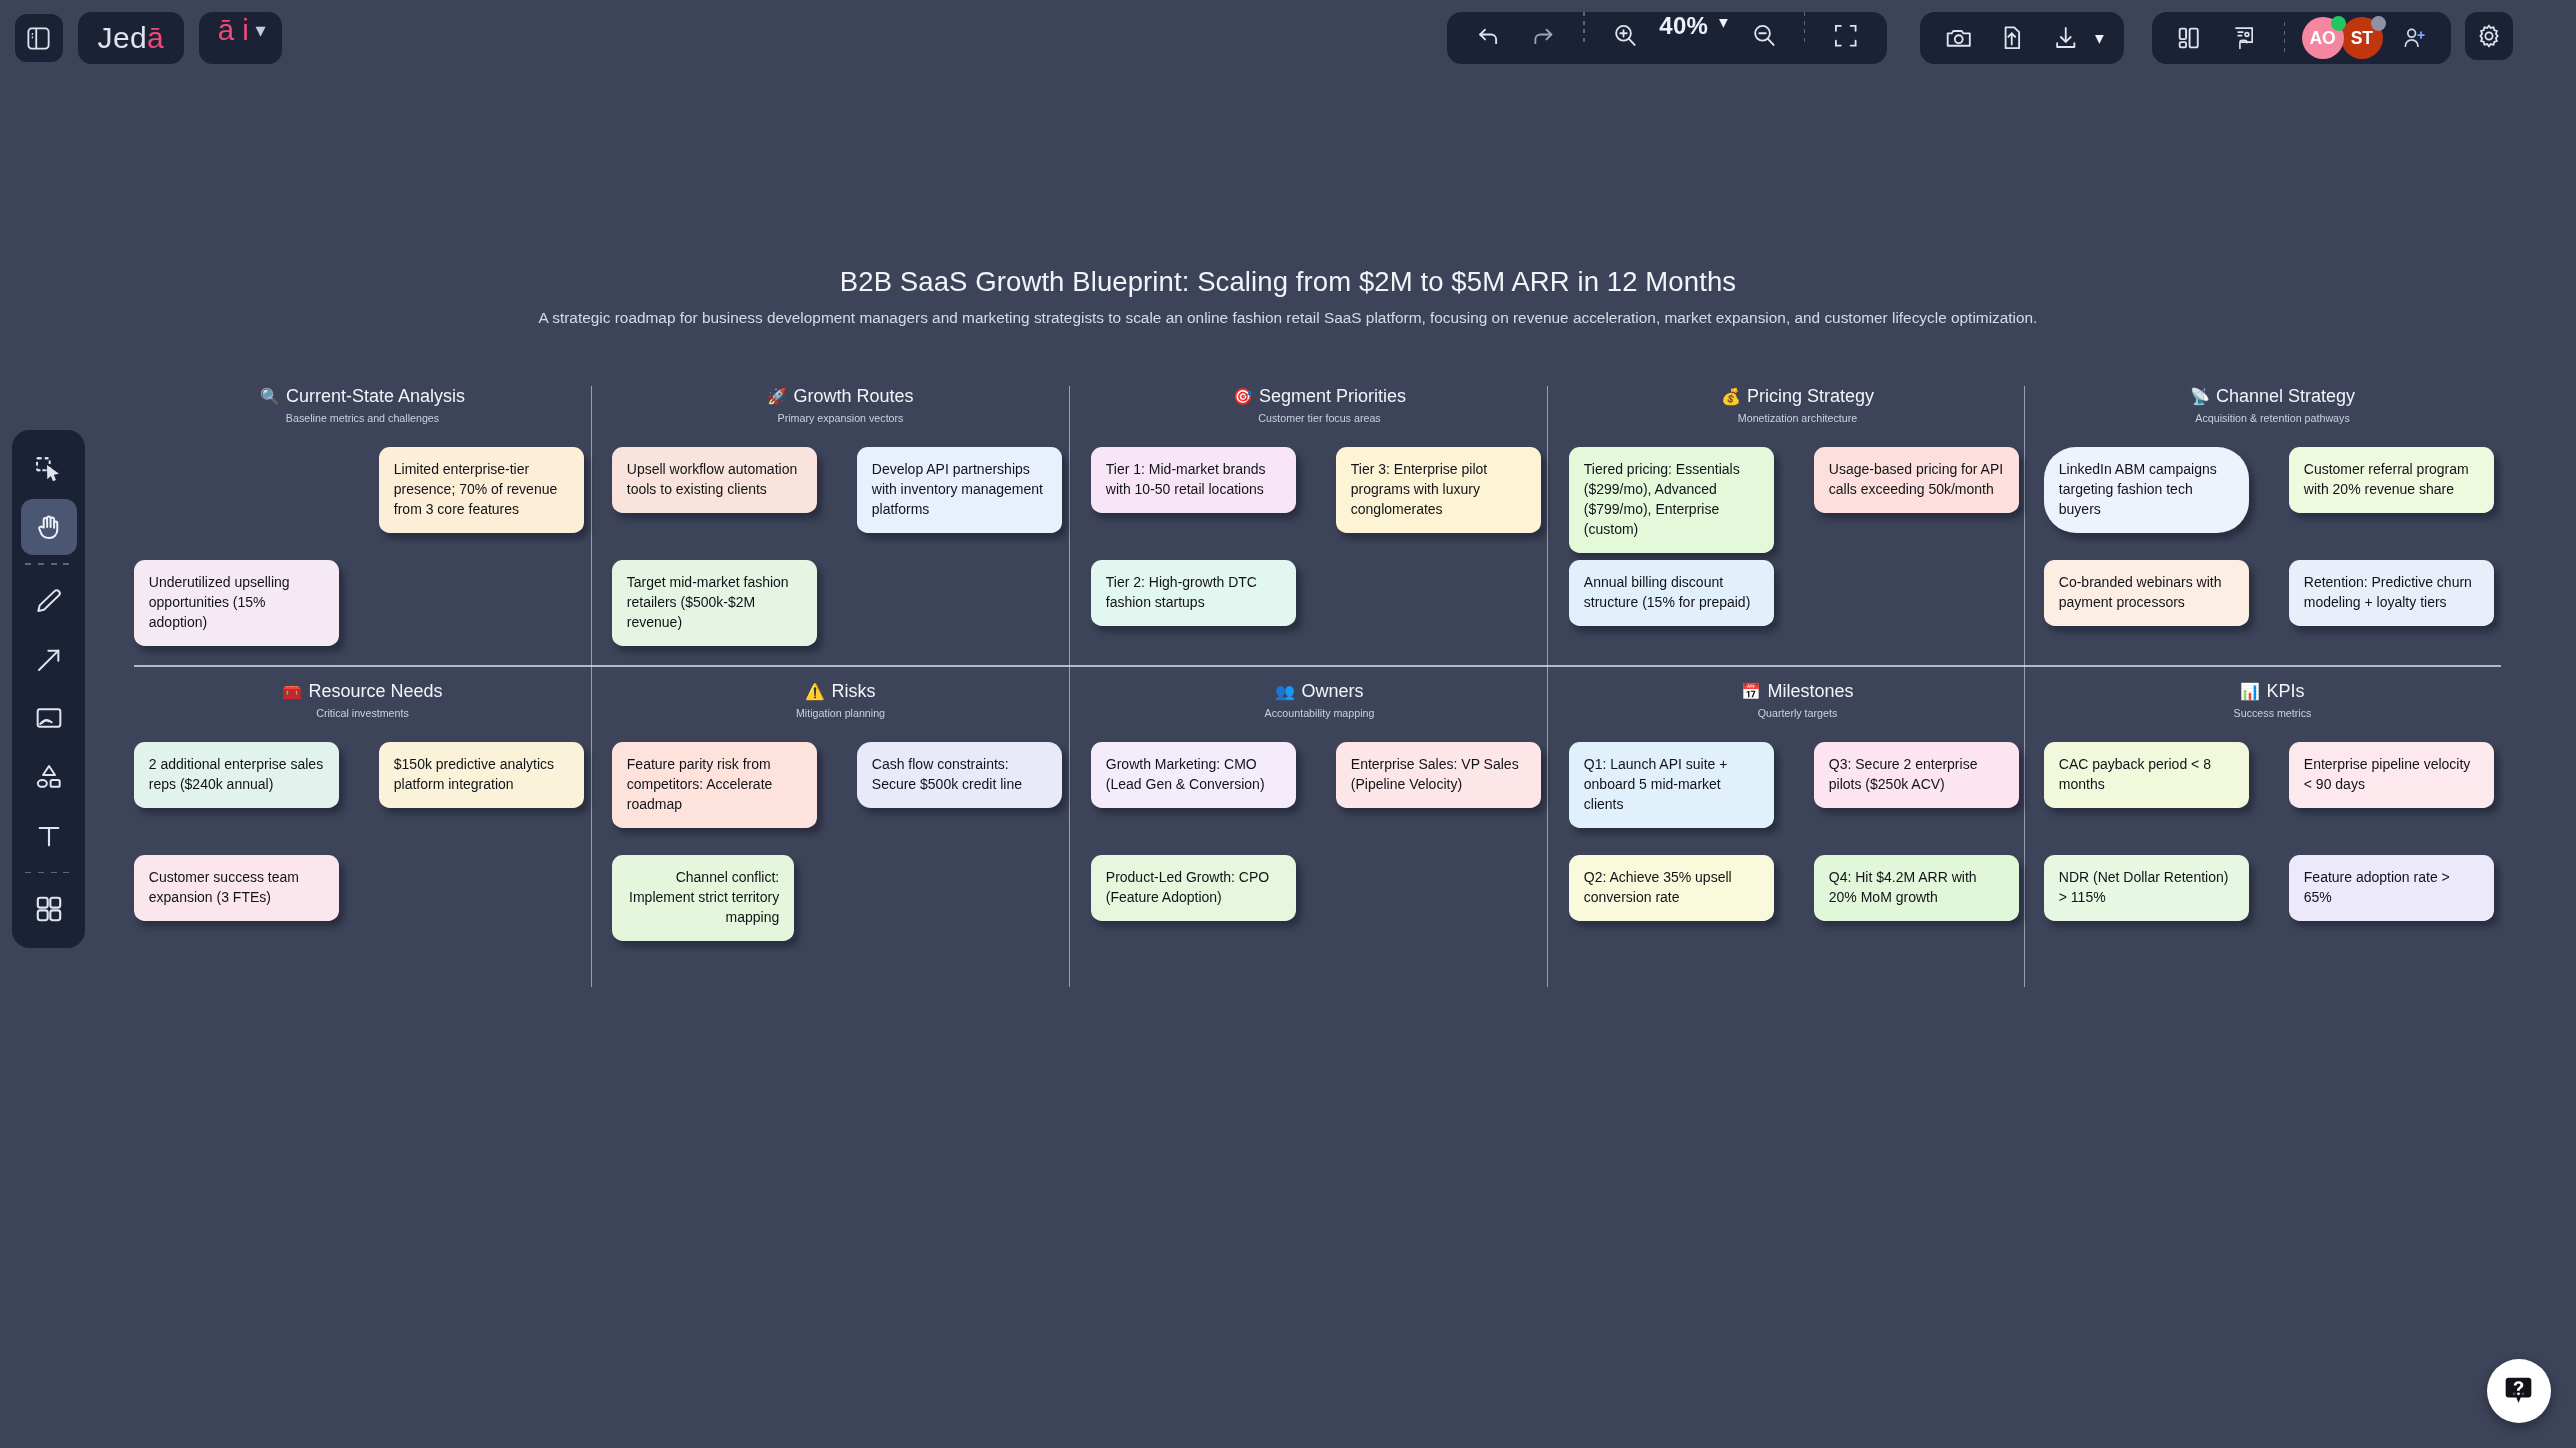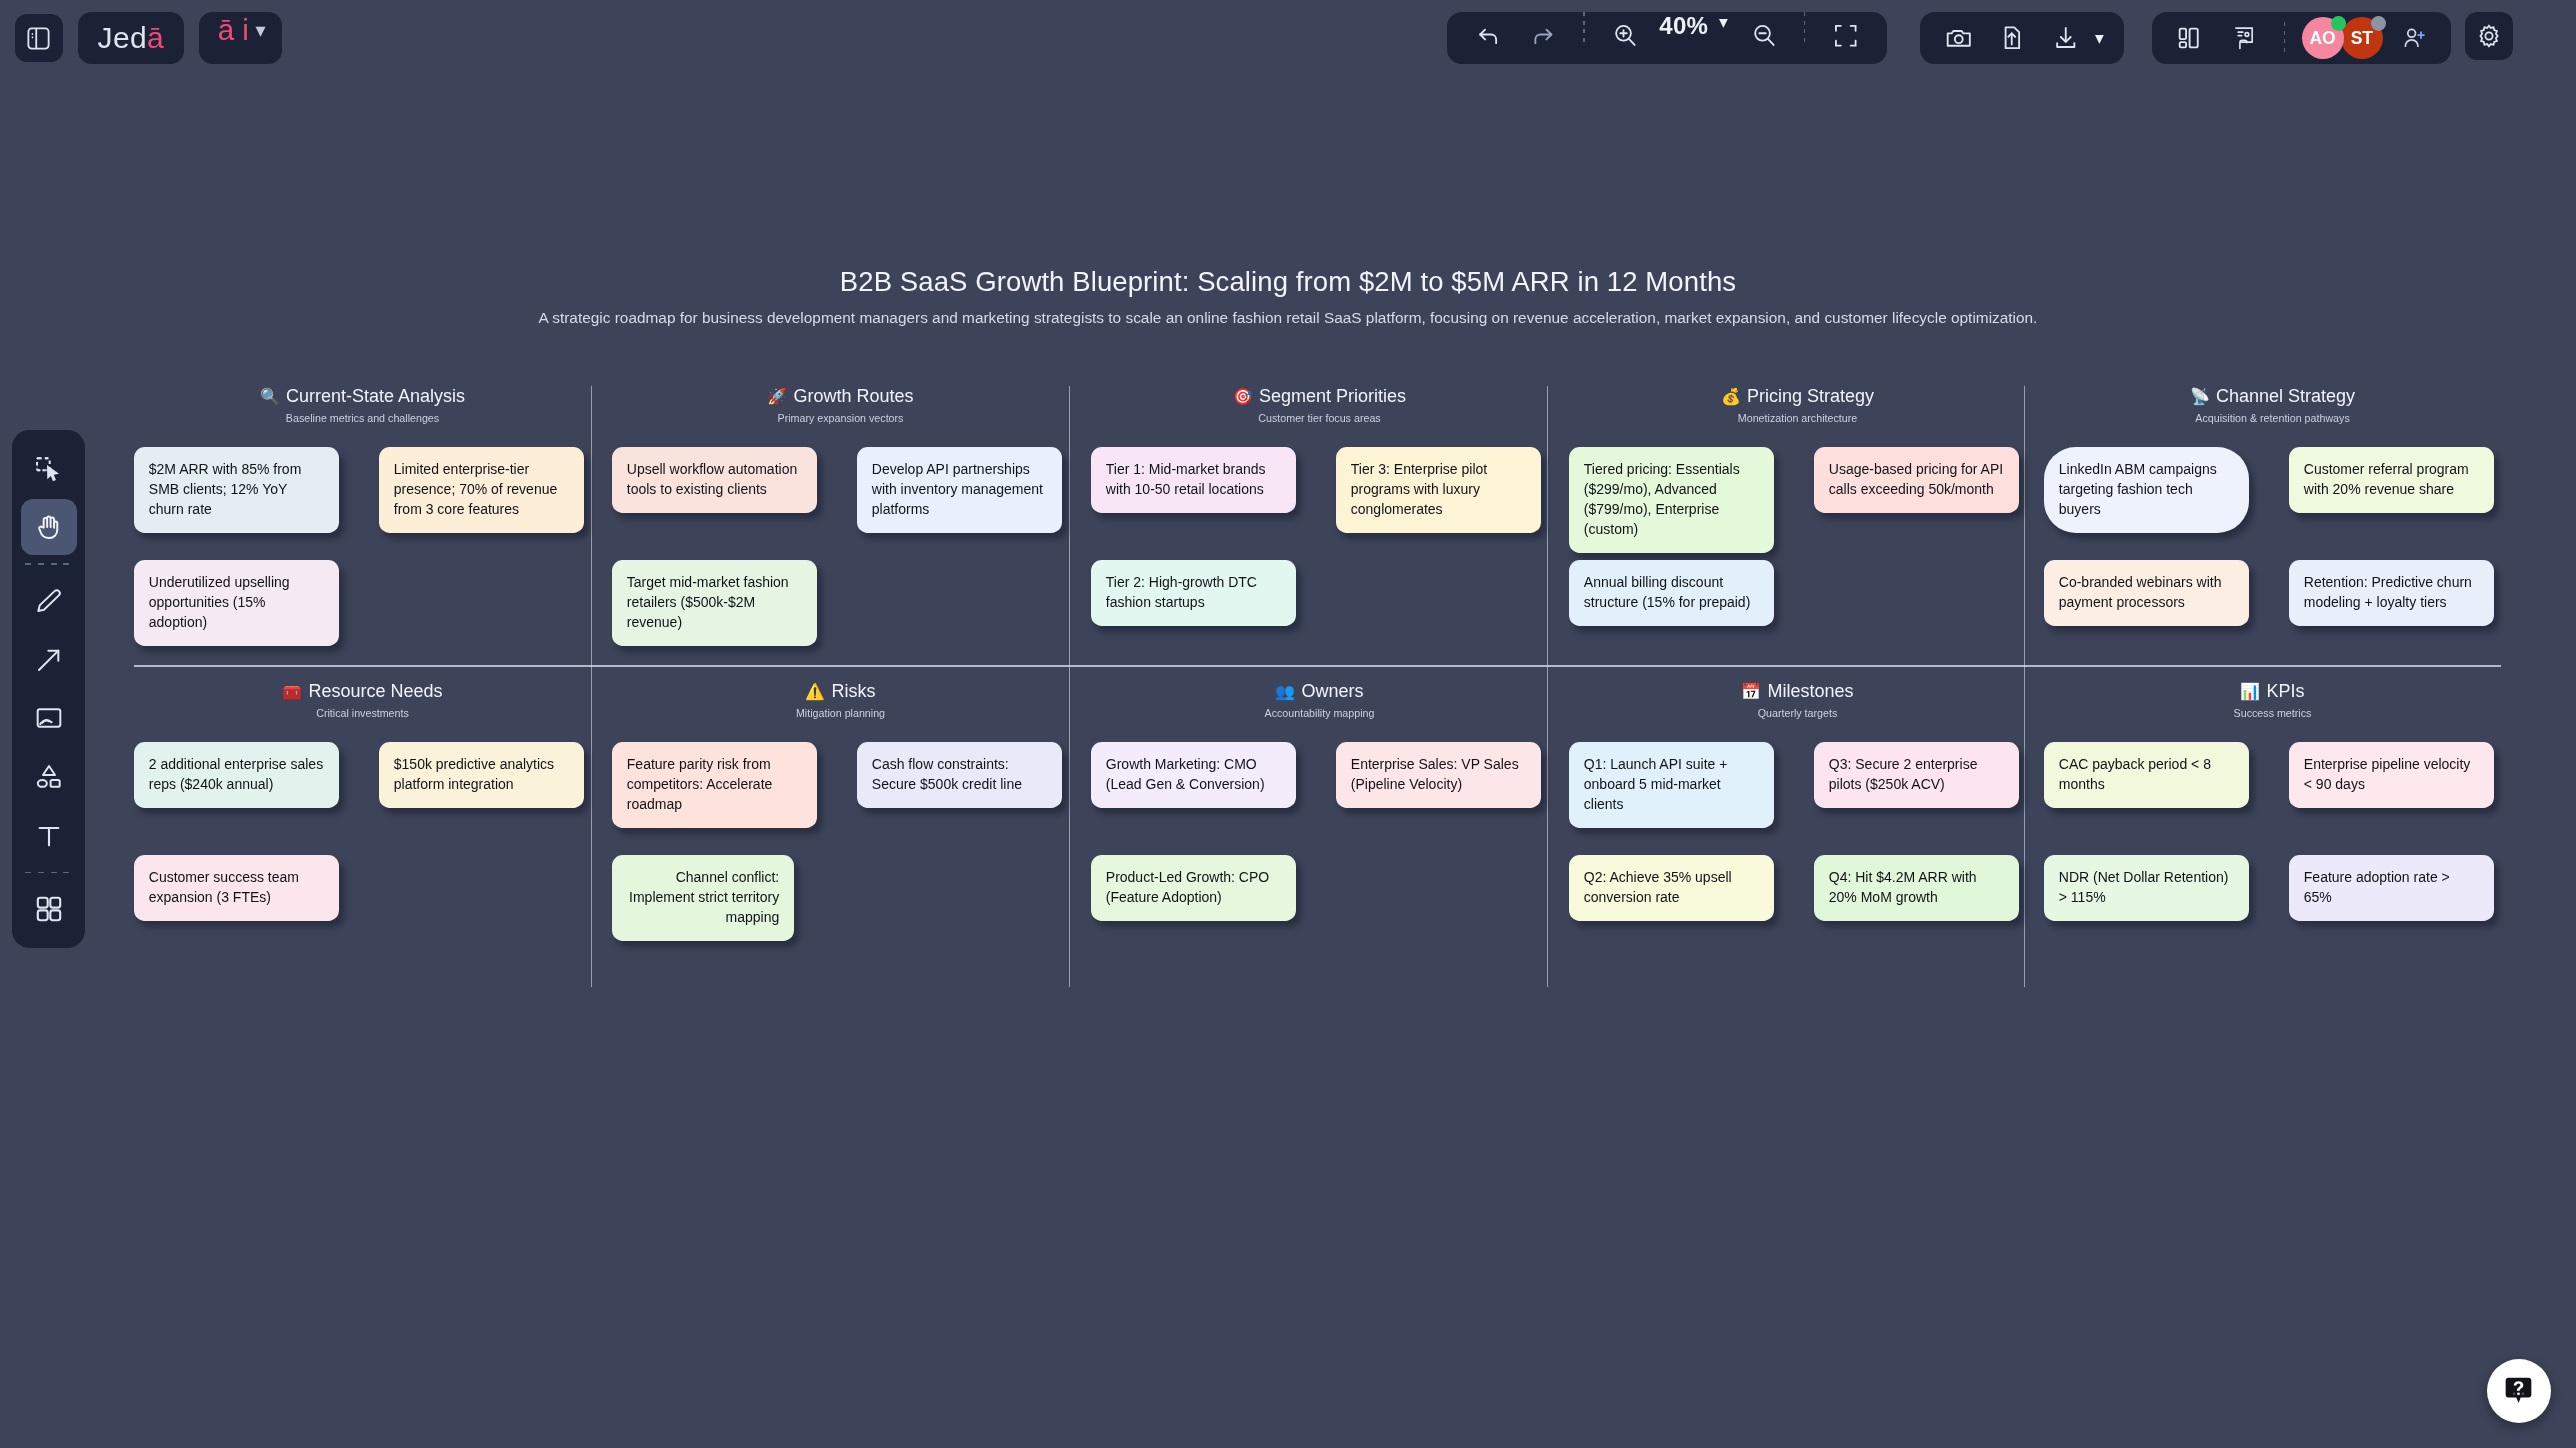--- a/index.html
+++ b/index.html
@@ -320,23 +320,20 @@
   <div id="columns">
       <div class="col" style="left: 134px; top: 386px; width: 457px;">
         <div class="col-head">
           <div class="col-title">
             <span class="emo">🔍</span>
             <span>Current-State Analysis</span>
           </div>
           <div class="col-sub">Baseline metrics and challenges</div>
         </div>
         <div class="cards" style="height: 255px;">
-          <div class="card" style="left: 0px; top: 0px; width: 205px; min-height: 60px; background: rgb(227, 237, 242);">
-            <span>$2M ARR with 85% from SMB clients; 12% YoY churn rate</span>
-          </div>
           <div class="card" style="left: 245px; top: 0px; width: 205px; min-height: 73px; background: rgb(253, 238, 216);">
             <span>Limited enterprise-tier presence; 70% of revenue from 3 core features</span>
           </div>
           <div class="card" style="left: 0px; top: 113px; width: 205px; min-height: 60px; background: rgb(245, 233, 243);">
             <span>Underutilized upselling opportunities (15% adoption)</span>
           </div>
         </div>
       </div>
       <div class="col" style="left: 612px; top: 386px; width: 457px;">
         <div class="col-head">
@@ -446,21 +443,21 @@
           <div class="col-title">
             <span class="emo">⚠️</span>
             <span>Risks</span>
           </div>
           <div class="col-sub">Mitigation planning</div>
         </div>
         <div class="cards" style="height: 255px;">
           <div class="card" style="left: 0px; top: 0px; width: 205px; min-height: 60px; background: rgb(253, 227, 220);">
             <span>Feature parity risk from competitors: Accelerate roadmap</span>
           </div>
-          <div class="card" style="left: 245px; top: 0px; width: 205px; min-height: 60px; background: rgb(232, 234, 250);">
+          <div class="card" style="left: 245px; top: 0px; width: 205px; min-height: 60px; background: rgb(232, 234, 250); border-radius: 14px;">
             <span>Cash flow constraints: Secure $500k credit line</span>
           </div>
           <div class="card" style="left: 0px; top: 113px; width: 182px; min-height: 60px; background: rgb(228, 247, 220); text-align: right;">
             <span>Channel conflict: Implement strict territory mapping</span>
           </div>
         </div>
       </div>
       <div class="col" style="left: 1091px; top: 681px; width: 457px;">
         <div class="col-head">
           <div class="col-title">

